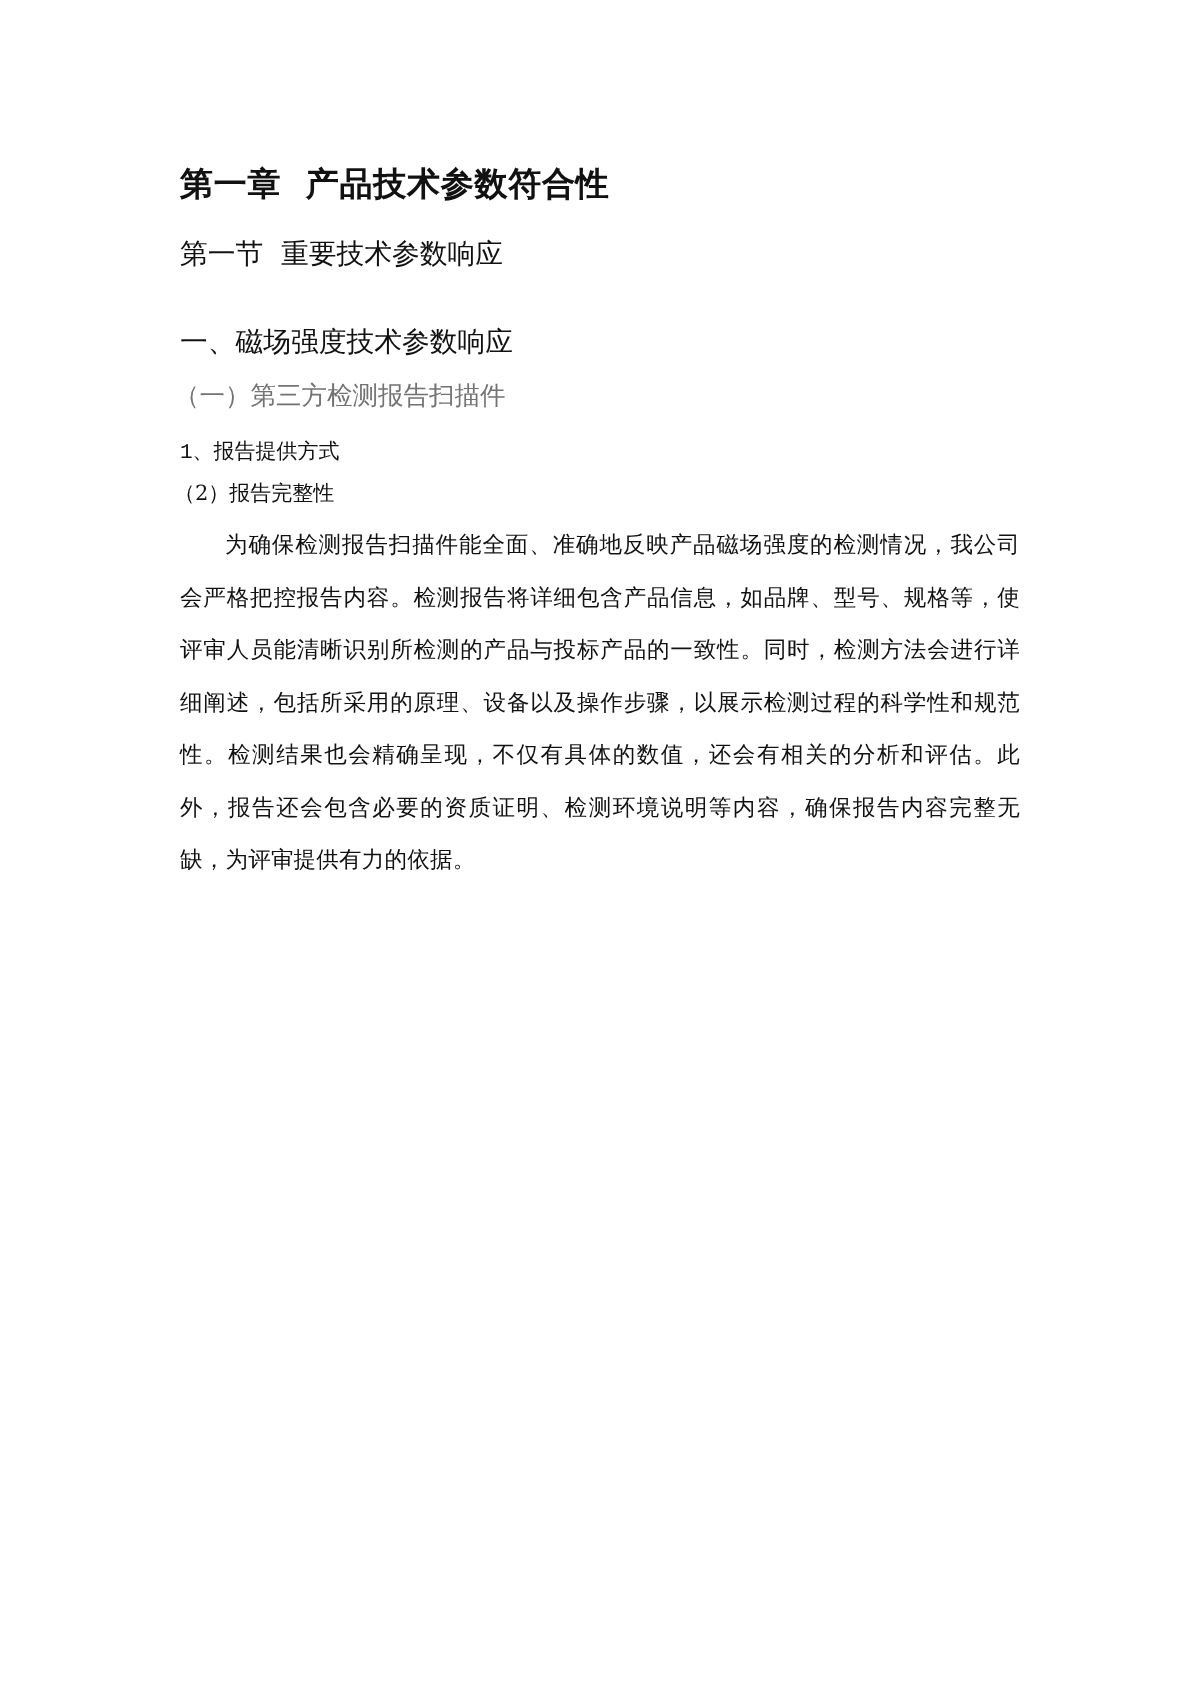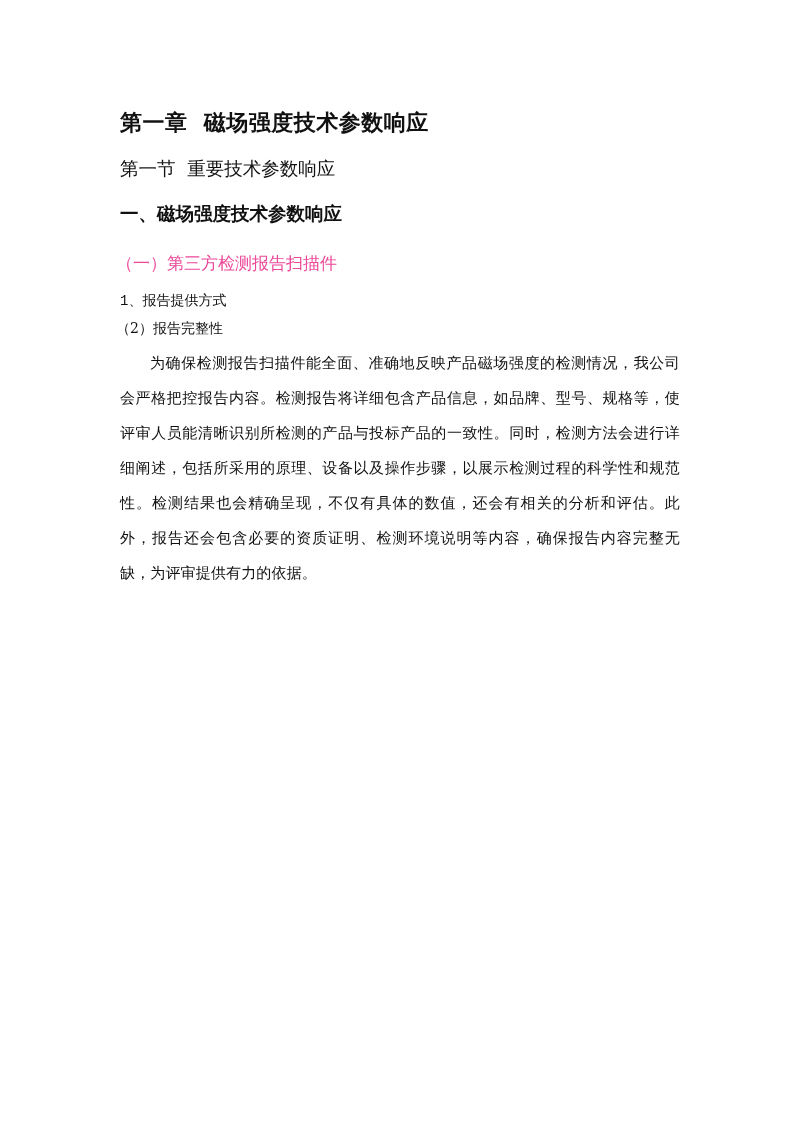--- a/index.html
+++ b/index.html
@@ -2,34 +2,34 @@
 <html><head>
 <meta charset="utf-8">
 <style>
   html, body { margin: 0; padding: 0; background: #ffffff; }
   body { width: 793px; height: 1122px; position: relative; overflow: hidden;
          font-family: "DejaVu Serif", "Liberation Serif", serif; color: #111; }
   .h1 { position: absolute; left: 120px; top: 108px; font-family: "DejaVu Sans", "Liberation Sans", sans-serif;
         font-weight: bold; font-size: 22px; letter-spacing: 0.5px; white-space: pre; }
   .h2 { position: absolute; left: 120px; top: 156px; font-family: "DejaVu Sans", "Liberation Sans", sans-serif;
         font-weight: normal; font-size: 18.5px; white-space: pre; }
-  .h3 { position: absolute; left: 120px; top: 201px; font-family: "DejaVu Sans", "Liberation Sans", sans-serif;
-        font-weight: bold; font-size: 18.5px; white-space: pre; }
-  .h4 { position: absolute; left: 116px; top: 252px; font-size: 17px; color: #ec4899; white-space: pre; }
+  .h3 { position: absolute; left: 120px; top: 215px; font-family: "DejaVu Sans", "Liberation Sans", sans-serif;
+        font-weight: normal; font-size: 18.5px; white-space: pre; }
+  .h4 { position: absolute; left: 116px; top: 252px; font-size: 17px; color: #737373; white-space: pre; }
   .h5 { position: absolute; left: 120px; top: 292px; font-size: 14px; white-space: pre; font-family: Liberation Mono, monospace; }
   .h6 { position: absolute; left: 116px; top: 320px; font-size: 14px; white-space: pre; }
   .para { position: absolute; left: 120px; top: 346px; width: 560px; font-size: 15px;
           line-height: 35px; text-indent: 30px; text-align: justify; letter-spacing: 0.15px; }
   .figure { position: absolute; left: 0; top: 560px; width: 793px; height: 460px; }
   svg.motor { position: absolute; left: 270px; top: 560px; }
 </style>
 </head>
 <body>
 
-<div class="h1">第一章  磁场强度技术参数响应</div>
+<div class="h1">第一章  产品技术参数符合性</div>
 <div class="h2">第一节  重要技术参数响应</div>
 <div class="h3">一、磁场强度技术参数响应</div>
 <div class="h4">（一）第三方检测报告扫描件</div>
 <div class="h5">1、报告提供方式</div>
 <div class="h6">（2）报告完整性</div>
 <p class="para" style="margin:0">为确保检测报告扫描件能全面、准确地反映产品磁场强度的检测情况，我公司会严格把控报告内容。检测报告将详细包含产品信息，如品牌、型号、规格等，使评审人员能清晰识别所检测的产品与投标产品的一致性。同时，检测方法会进行详细阐述，包括所采用的原理、设备以及操作步骤，以展示检测过程的科学性和规范性。检测结果也会精确呈现，不仅有具体的数值，还会有相关的分析和评估。此外，报告还会包含必要的资质证明、检测环境说明等内容，确保报告内容完整无缺，为评审提供有力的依据。</p>
 
 <div class="figure">
 
   <svg class="motor" width="420" height="450" viewBox="270 560 420 450">

